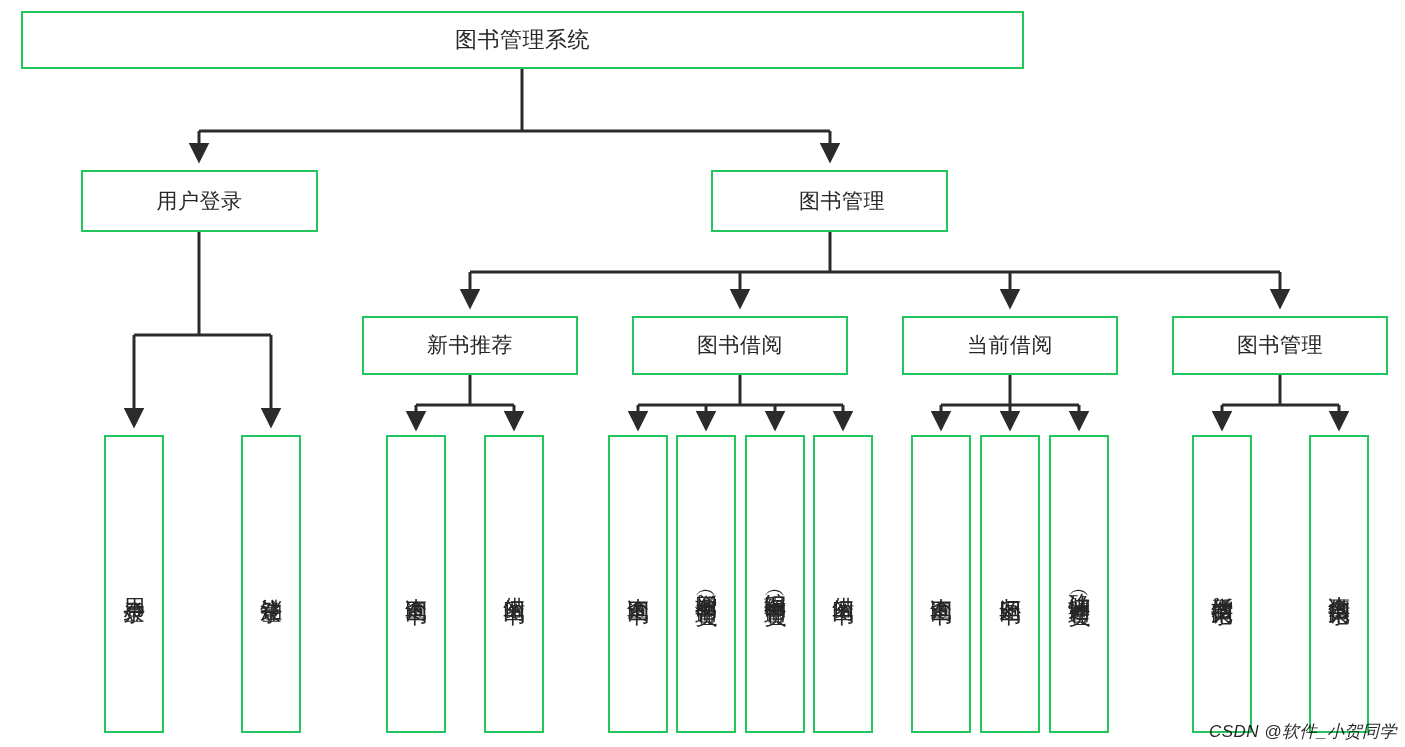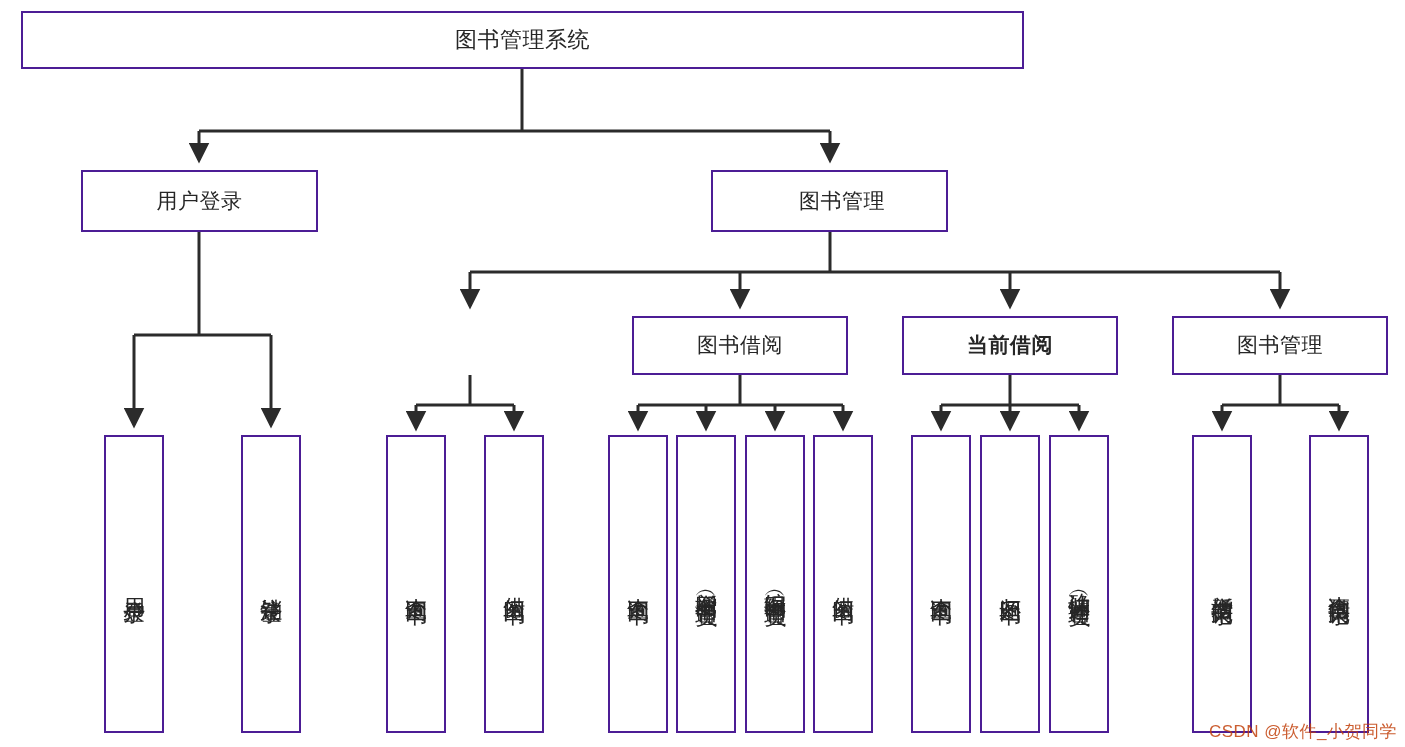--- a/index.html
+++ b/index.html
@@ -9,21 +9,21 @@
   #canvas{
     position:relative;
     width:1405px;
     height:747px;
     background:#ffffff;
     overflow:hidden;
   }
   .node{
     position:absolute;
     box-sizing:border-box;
-    border:2px solid #4c1d95;
+    border:2px solid #22c55e;
     background:#ffffff;
     display:flex;
     align-items:center;
     justify-content:center;
     color:#262626;
   }
   .node .label{
     display:block;
     text-align:center;
     line-height:1.18;
@@ -56,24 +56,25 @@
     position:absolute;
     left:0;top:0;
     width:1405px;height:747px;
     pointer-events:none;
   }
   .watermark{
     position:absolute;
     right:8px;
     bottom:4px;
     font-size:17px;
-    color:#c2410c;
+    color:#000000;
     opacity:0.85;
     white-space:nowrap;
     letter-spacing:0.5px;
+    font-style:italic;
   }
 </style>
 </head>
 <body>
 
 <div id="canvas">
 
   <svg id="wires" viewBox="0 0 1405 747">
     <defs>
       <marker id="arrow" viewBox="0 0 12 12" refX="10" refY="6" markerWidth="7" markerHeight="7" orient="auto-start-reverse">
@@ -128,24 +129,27 @@
     <span class="label">图书管理系统</span>
   </div>
 
   <div class="node h" style="left:81px;top:170px;width:237px;height:62px;">
     <span class="label">用户登录</span>
   </div>
   <div class="node h" style="left:711px;top:170px;width:237px;height:62px;padding-left:25px;">
     <span class="label">图书管理</span>
   </div>
 
+  <div class="node h" style="left:362px;top:316px;width:216px;height:59px;">
+    <span class="label">新书推荐</span>
+  </div>
   <div class="node h" style="left:632px;top:316px;width:216px;height:59px;justify-content:center;">
     <span class="label">图书借阅</span>
   </div>
-  <div class="node h" style="left:902px;top:316px;width:216px;height:59px;font-weight:bold;">
+  <div class="node h" style="left:902px;top:316px;width:216px;height:59px;">
     <span class="label">当前借阅</span>
   </div>
   <div class="node h" style="left:1172px;top:316px;width:216px;height:59px;">
     <span class="label">图书管理</span>
   </div>
 
   <div class="node v" style="left:104px;top:435px;width:60px;height:298px;">
     <span class="label">用户登录</span>
   </div>
   <div class="node v" style="left:241px;top:435px;width:60px;height:298px;">

